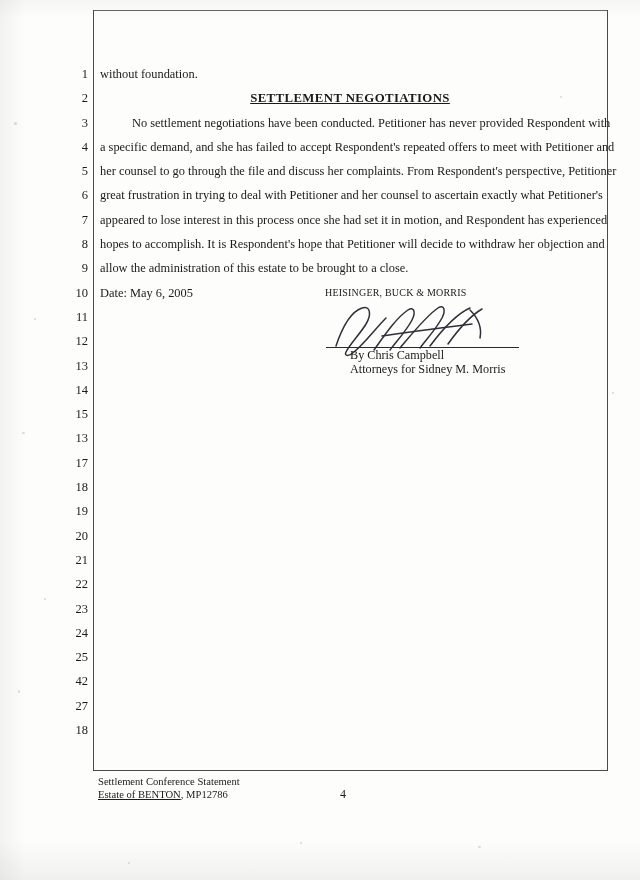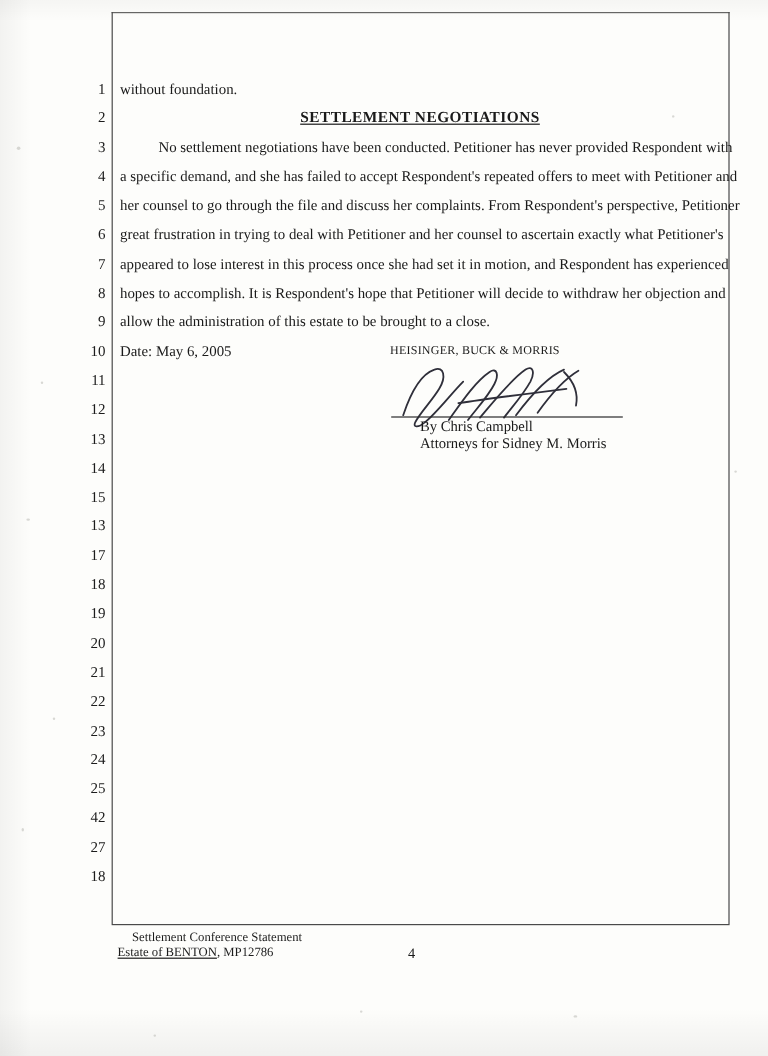--- a/index.html
+++ b/index.html
@@ -154,21 +154,21 @@
   
   #footer {
     position: absolute;
     left: 98px;
     top: 775px;
     width: 510px;
     font-size: 10.6px;
     line-height: 13px;
     color: #1c1c1c;
   }
-  #footer .f1 { display: block; margin-left: 12px; }
+  #footer .f1 { display: block; }
   #footer .f2 { display: block; }
   #footer .underlined { text-decoration: underline; }
   #page-number {
     position: absolute;
     left: 340px;
     top: 787px;
     font-size: 12px;
   }
 </style>
 </head>

